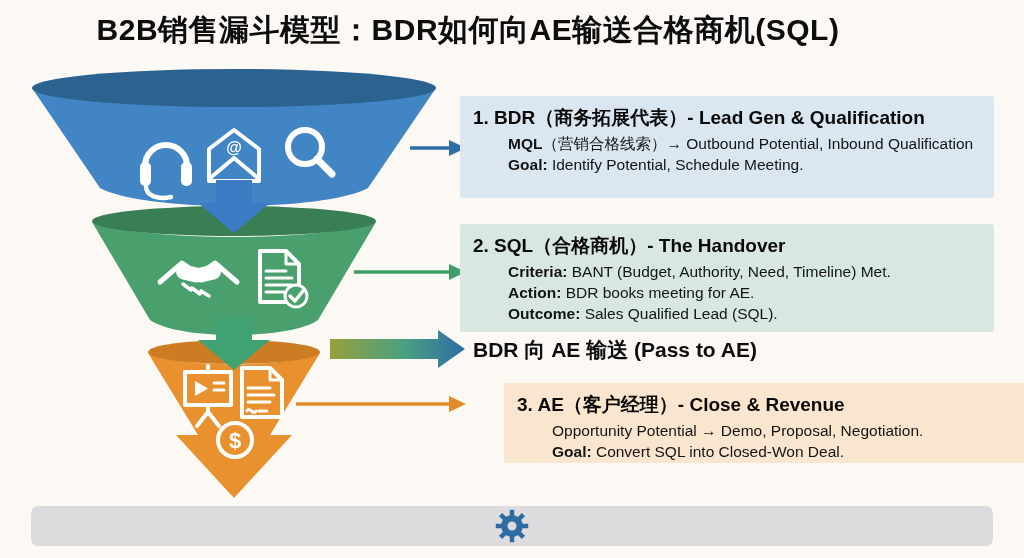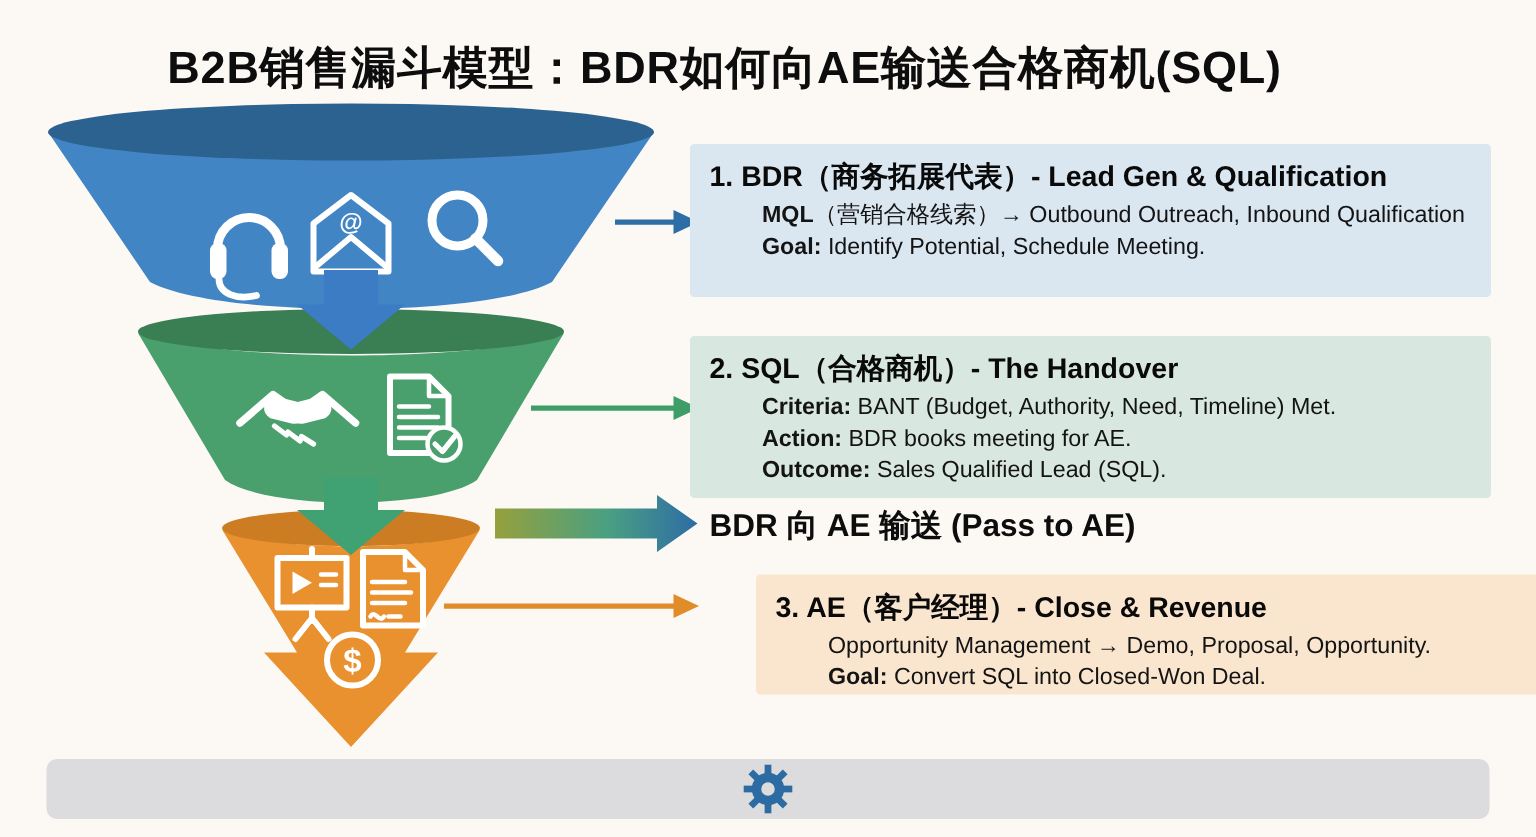--- a/index.html
+++ b/index.html
@@ -11,21 +11,21 @@
     position:relative;
     width:1024px;height:558px;
     background:#fcf9f5;
     overflow:hidden;
   }
   .page-title{
     position:absolute;top:10px;left:0;width:936px;
     text-align:center;
     font-size:30px;font-weight:800;color:#0d0d0d;
     letter-spacing:0.5px;
-    margin:15px;
+    margin:0;
   }
   .funnel-svg{position:absolute;left:18px;top:62px;}
   .info-box{
     position:absolute;left:460px;width:534px;
     border-radius:3px;color:#141414;
   }
   .info-box .box-heading{
     padding:9px 0 3px 13px;
     font-size:19px;font-weight:bold;color:#0a0a0a;
     white-space:nowrap;
@@ -148,40 +148,40 @@
       <line x1="278" y1="342" x2="432" y2="342" stroke="#e08c28" stroke-width="3.5"></line>
       <polygon points="431,334 448,342 431,350" fill="#e08c28"></polygon>
     </g>
 
     <path d="M312,277 H420 V268 L447,287 L420,306 V297 H312 Z" fill="url(#gradPass)"></path>
   </svg>
 
   <div class="info-box box-bdr">
     <div class="box-heading">1. BDR（商务拓展代表）- Lead Gen &amp; Qualification</div>
     <div class="box-body">
-      <div class="box-line"><b>MQL</b><span>（营销合格线索）→ Outbound Outreach, Inbound Qualification</span></div>
+      <div class="box-line"><b>MQL</b><span>（营销合格线索）→ Outbound Potential, Inbound Qualification</span></div>
       <div class="box-line"><b>Goal:</b><span> Identify Potential, Schedule Meeting.</span></div>
     </div>
   </div>
 
   <div class="info-box box-sql">
     <div class="box-heading">2. SQL（合格商机）- The Handover</div>
     <div class="box-body">
       <div class="box-line"><b>Criteria:</b><span> BANT (Budget, Authority, Need, Timeline) Met.</span></div>
       <div class="box-line"><b>Action:</b><span> BDR books meeting for AE.</span></div>
       <div class="box-line"><b>Outcome:</b><span> Sales Qualified Lead (SQL).</span></div>
     </div>
   </div>
 
   <div class="handover-label">BDR 向 AE 输送 (Pass to AE)</div>
 
   <div class="info-box box-ae">
     <div class="box-heading">3. AE（客户经理）- Close &amp; Revenue</div>
     <div class="box-body">
-      <div class="box-line"><b></b><span>Opportunity Management → Demo, Proposal, Opportunity.</span></div>
+      <div class="box-line"><b></b><span>Opportunity Potential → Demo, Proposal, Negotiation.</span></div>
       <div class="box-line"><b>Goal:</b><span> Convert SQL into Closed-Won Deal.</span></div>
     </div>
   </div>
 
   <div class="footer-bar">
     <span class="gear-wrap">
       <svg width="36" height="36" viewBox="0 0 40 40">
         <g fill="#2d6ca3">
           <g>
             <rect x="17.5" y="2" width="5" height="9"></rect>

